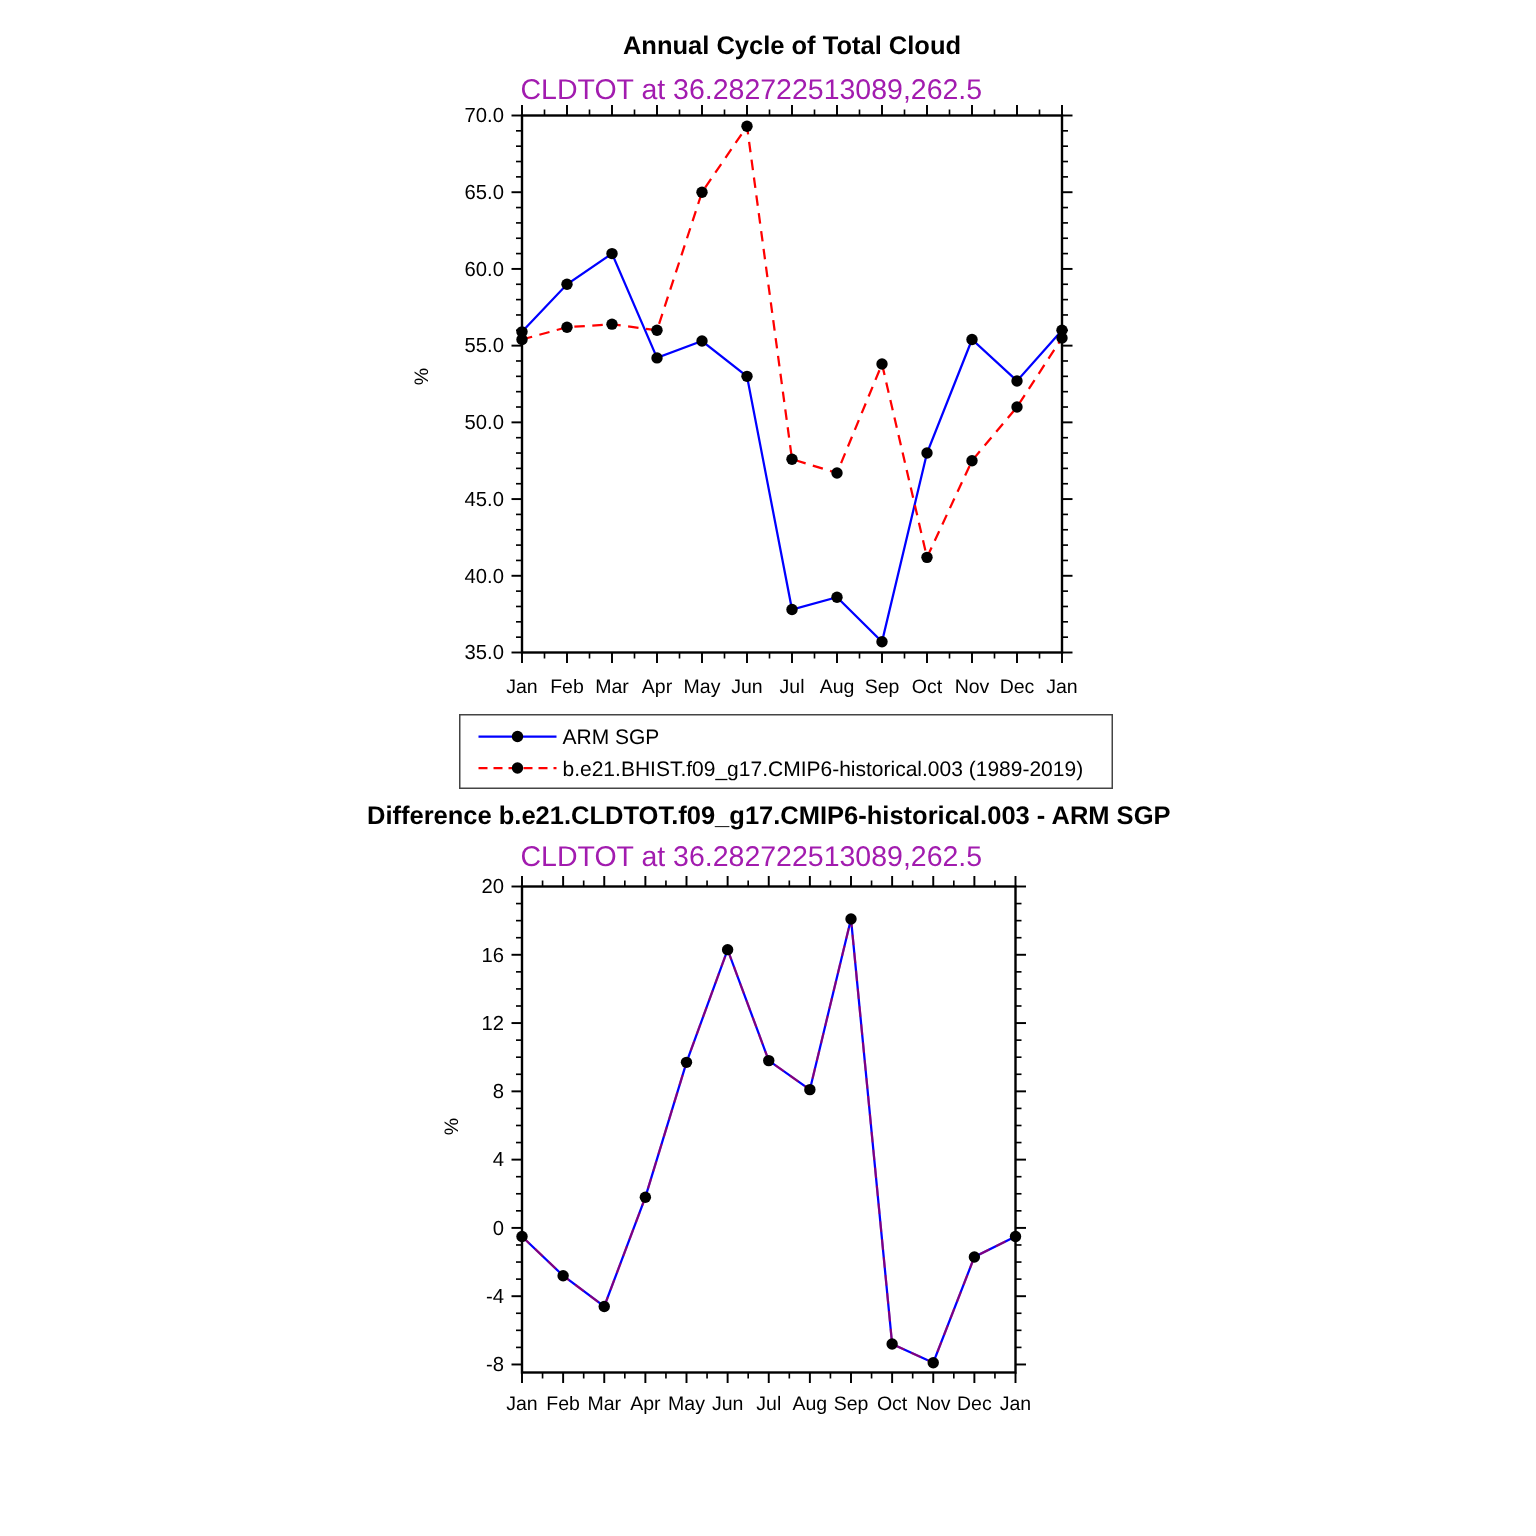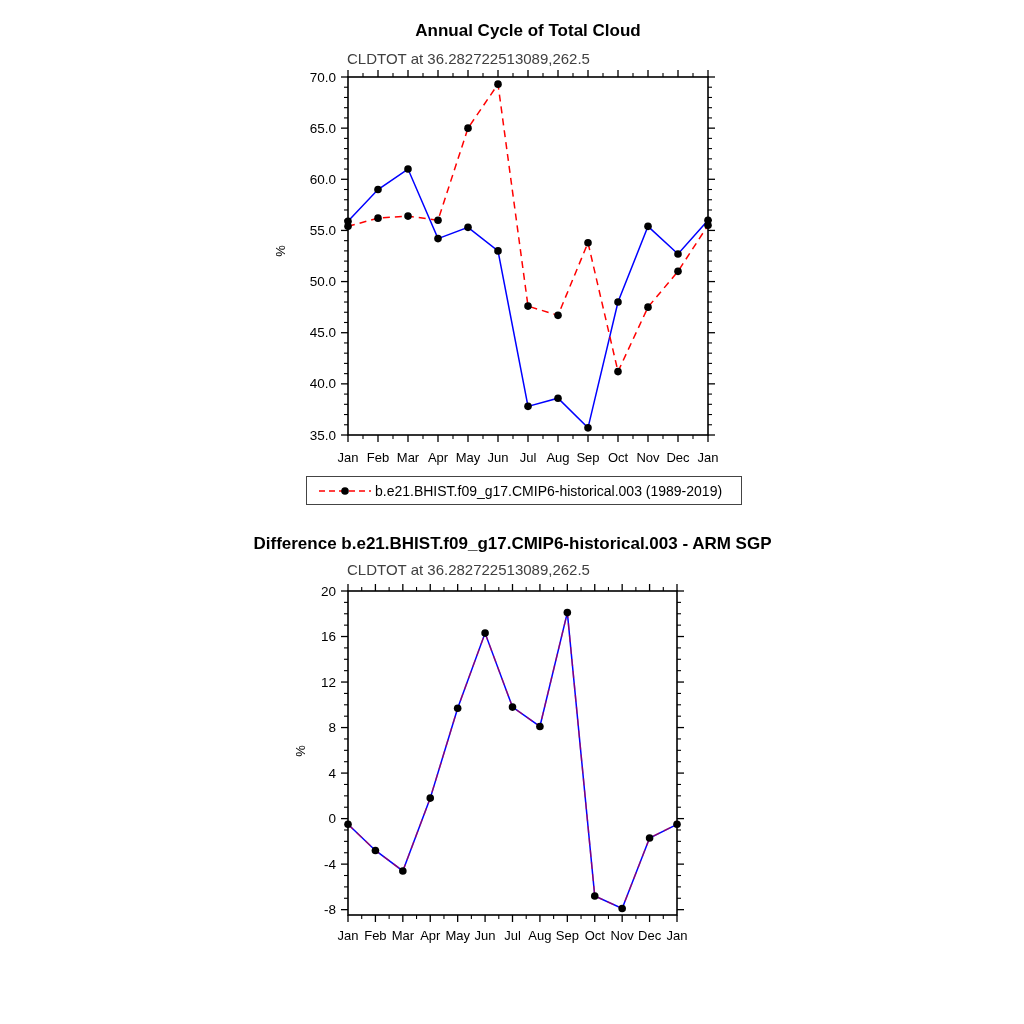--- a/index.html
+++ b/index.html
@@ -11,21 +11,21 @@
   .canvas { position: absolute; left: 0; top: 18px; width: 1024px; height: 1024px; background: #fff; }
 
   .chart-title {
     position: absolute; font-weight: bold; font-size: 17px; line-height: 1.1;
     text-align: center; white-space: nowrap; color: #000;
   }
   #title1 { left: 348px; top: 4px; width: 360px; }
   #title2 { left: 0px;  top: 517px; width: 1025px; }
 
   .chart-subtitle {
-    position: absolute; font-size: 15px; line-height: 1.1; white-space: nowrap; color: #404040; text-align: right;
+    position: absolute; font-size: 19px; line-height: 1.1; white-space: nowrap; color: #a21caf; text-align: right;
   }
   #subtitle1 { left: 347px; top: 33px; }
   #subtitle2 { left: 347px; top: 544px; }
 
   svg.chart { position: absolute; overflow: visible; }
   #chart1 { left: 270px; top: 45px; }
   #chart2 { left: 270px; top: 558px; }
   svg text { font-family: "Liberation Sans", sans-serif; fill: #000; }
 
   .legend {
@@ -216,28 +216,35 @@
       <circle cx="318" cy="179.70285714285717" r="3.8" fill="#000000"></circle>
       <circle cx="348" cy="308.5828571428571" r="3.8" fill="#000000"></circle>
       <circle cx="378" cy="244.14285714285714" r="3.8" fill="#000000"></circle>
       <circle cx="408" cy="208.34285714285716" r="3.8" fill="#000000"></circle>
       <circle cx="438" cy="162.31428571428572" r="3.8" fill="#000000"></circle>
     </svg>
 
   <div class="legend">
     <div class="legend-row">
       <svg class="legend-sample">
+          <line x1="2" y1="7" x2="54" y2="7" stroke="#0000ff" stroke-width="1.5"></line>
+          <circle cx="28" cy="7" r="3.8" fill="#000000"></circle>
+        </svg>
+      <span class="legend-label">ARM SGP</span>
+    </div>
+    <div class="legend-row">
+      <svg class="legend-sample">
           <line x1="2" y1="7" x2="54" y2="7" stroke="#ff0000" stroke-width="1.5" stroke-dasharray="6 4"></line>
           <circle cx="28" cy="7" r="3.8" fill="#000000"></circle>
         </svg>
       <span class="legend-label">b.e21.BHIST.f09_g17.CMIP6-historical.003 (1989-2019)</span>
     </div>
   </div>
 
-  <div id="title2" class="chart-title">Difference b.e21.BHIST.f09_g17.CMIP6-historical.003 - ARM SGP</div>
+  <div id="title2" class="chart-title">Difference b.e21.CLDTOT.f09_g17.CMIP6-historical.003 - ARM SGP</div>
   <div id="subtitle2" class="chart-subtitle">CLDTOT at 36.282722513089,262.5</div>
 
   <svg id="chart2" class="chart" width="460" height="380">
       <rect x="78" y="15" width="329" height="324" fill="none" stroke="#000" stroke-width="1.6"></rect>
       <line x1="71" y1="333.65121180189675" x2="78" y2="333.65121180189675" stroke="#000" stroke-width="1.3"></line>
       <line x1="407" y1="333.65121180189675" x2="414" y2="333.65121180189675" stroke="#000" stroke-width="1.3"></line>
       <text x="66" y="338.15121180189675" text-anchor="end" font-size="13.5">-8</text>
       <line x1="71" y1="288.1296101159115" x2="78" y2="288.1296101159115" stroke="#000" stroke-width="1.3"></line>
       <line x1="407" y1="288.1296101159115" x2="414" y2="288.1296101159115" stroke="#000" stroke-width="1.3"></line>
       <text x="66" y="292.6296101159115" text-anchor="end" font-size="13.5">-4</text>

